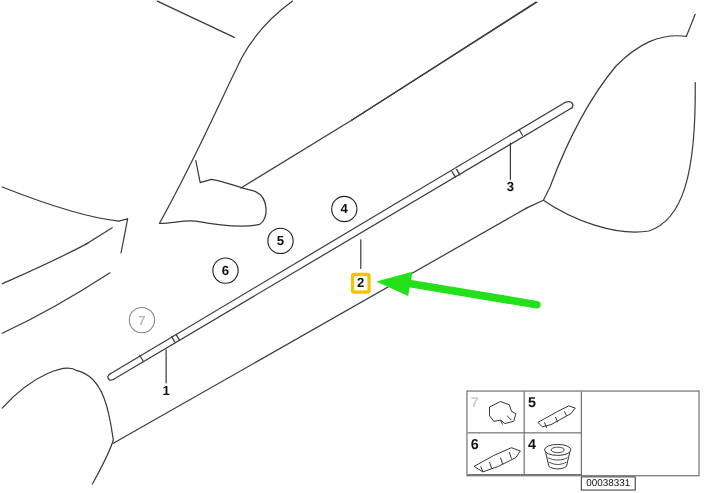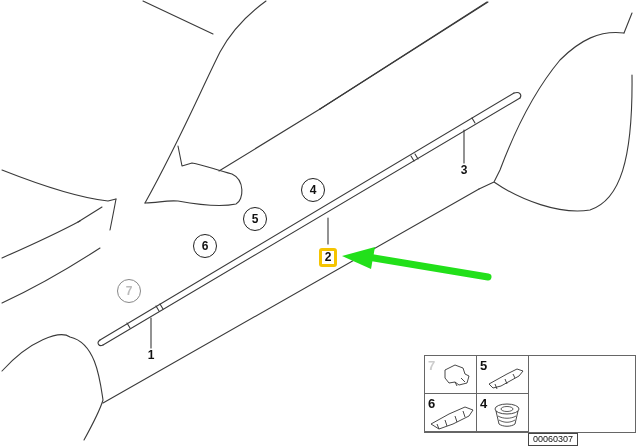--- a/index.html
+++ b/index.html
@@ -116,13 +116,13 @@
     <span class="num">4</span>
     <svg width="52" height="38" style="position:absolute;left:0;top:0;">
       <ellipse cx="30" cy="15" rx="12" ry="5" fill="#fff" stroke="#333" stroke-width="0.9"></ellipse>
       <ellipse cx="30" cy="15" rx="6" ry="2.5" fill="none" stroke="#333" stroke-width="0.8"></ellipse>
       <path d="M19 17 L22 30 C26 33 34 33 38 30 L41 17" fill="none" stroke="#333" stroke-width="0.9"></path>
       <path d="M21 22 C26 25 34 25 39 22 M22 26 C27 29 33 29 38 26" fill="none" stroke="#333" stroke-width="0.8"></path>
     </svg>
   </div>
 </div>
 
-<div class="refnum">00060307</div>
+<div class="refnum">00038331</div>
 
 </body></html>

